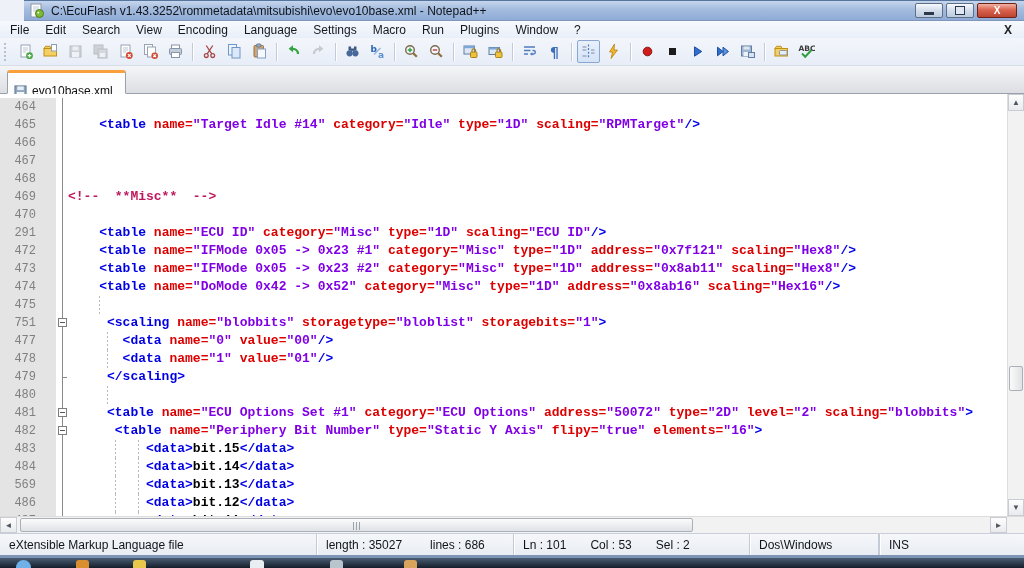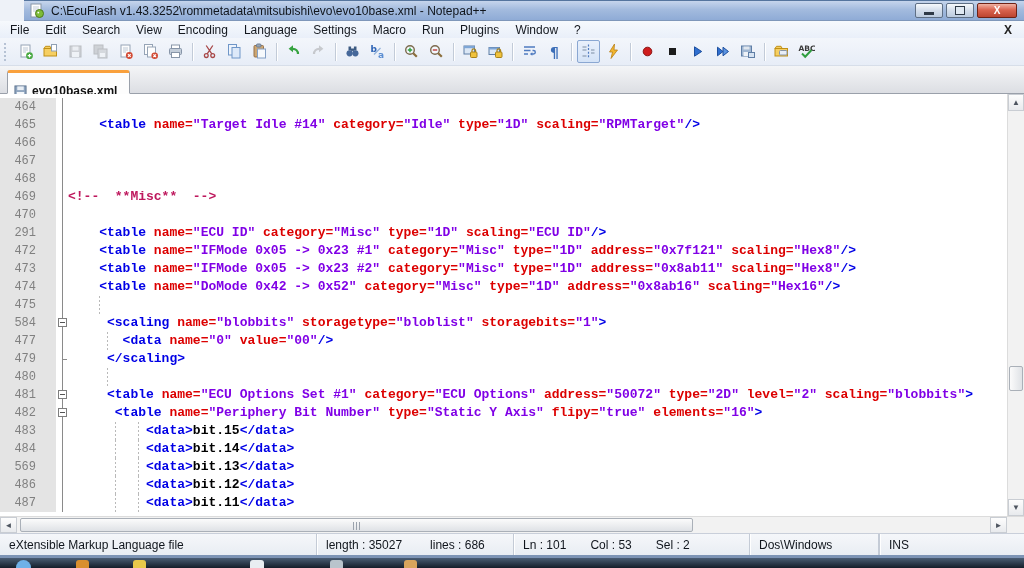--- a/index.html
+++ b/index.html
@@ -22,21 +22,21 @@
   .menu-close{margin-left:auto;margin-right:12px;font-weight:bold;font-size:12px;color:#222;}
 
   .toolbar{height:28px;background:linear-gradient(#f3f6fb,#e7edf7);display:flex;align-items:center;padding-left:3px;border-bottom:1px solid #d7dee9;box-sizing:border-box;}
   .grip{width:3px;height:18px;border-left:2px dotted #b6c2d4;margin:0 4px 0 1px;}
   .tbi{width:23px;height:23px;display:flex;align-items:center;justify-content:center;margin:0 1px;border-radius:2px;box-sizing:border-box;}
   .tbi.disabled{opacity:.42;filter:grayscale(.9);}
   .tbi.pressed{border:1px solid #8aa7d2;background:linear-gradient(#e9f0fb,#d4e3f7);}
   .tsep{width:1px;height:18px;background:#c2cbd8;box-shadow:1px 0 0 #fff;margin:0 4px;}
 
   .tabbar{height:28px;background:linear-gradient(#f4f5f7,#dcdee3);border-bottom:1px solid #9aa0aa;display:flex;align-items:flex-end;padding-left:7px;box-sizing:border-box;}
-  .tab{height:24px;background:#fdfdfd;border:1px solid #9aa0aa;border-bottom:1px solid #fdfdfd;border-top:3px solid #f9a03c;border-radius:3px 3px 0 0;display:flex;align-items:center;padding:16px 12px 0 6px;font-size:12px;gap:5px;margin-bottom:-1px;box-sizing:border-box;color:#111;font-weight:bold;}
+  .tab{height:24px;background:#fdfdfd;border:1px solid #9aa0aa;border-bottom:1px solid #fdfdfd;border-top:3px solid #f9a03c;border-radius:3px 3px 0 0;display:flex;align-items:center;padding:16px 12px 0 6px;font-size:12px;gap:5px;margin-bottom:-1px;box-sizing:border-box;color:#111;}
 
   
   .editor{position:relative;height:422px;background:#fff;overflow:hidden;}
   .code-pane{position:absolute;left:0;top:0;right:17px;bottom:0;overflow:hidden;padding-top:4px;}
   .cl{position:relative;height:18px;display:flex;}
   .ln{width:36px;text-align:right;padding-right:6px;background:#e4e4e4;color:#808080;font:12px "Liberation Mono","DejaVu Sans Mono",monospace;line-height:18px;flex:none;box-sizing:content-box;}
   .bm{width:14px;background:#e4e4e4;flex:none;}
   .fold{width:12px;position:relative;flex:none;background:#fff;}
   .fold.has-line::before{content:"";position:absolute;left:6px;top:0;bottom:0;width:1px;background:#8a8a8a;}
   .fold .fbox{position:absolute;left:2px;top:4px;width:9px;height:9px;background:#fff;border:1px solid #7e7e7e;box-sizing:border-box;}
@@ -407,32 +407,39 @@
             <span class="code">    <span class="c-t">&lt;table </span><span class="c-a">name=</span><span class="c-v">"DoMode 0x42 -&gt; 0x52"</span><span class="c-a"> category=</span><span class="c-v">"Misc"</span><span class="c-a"> type=</span><span class="c-v">"1D"</span><span class="c-a"> address=</span><span class="c-v">"0x8ab16"</span><span class="c-a"> scaling=</span><span class="c-v">"Hex16"</span><span class="c-t">/&gt;</span></span>
           </div>
           <div class="cl">
             <span class="ln">475</span>
             <span class="bm"></span>
             <span class="fold has-line"></span>
             <span class="code"></span>
             <span class="guide" style="left: 99.2px;"></span>
           </div>
           <div class="cl">
-            <span class="ln">584</span>
+            <span class="ln">751</span>
             <span class="bm"></span>
             <span class="fold has-line">
               <span class="fbox"></span>
             </span>
             <span class="code">     <span class="c-t">&lt;scaling </span><span class="c-a">name=</span><span class="c-v">"blobbits"</span><span class="c-a"> storagetype=</span><span class="c-v">"bloblist"</span><span class="c-a"> storagebits=</span><span class="c-v">"1"</span><span class="c-t">&gt;</span></span>
           </div>
           <div class="cl">
             <span class="ln">477</span>
             <span class="bm"></span>
             <span class="fold has-line"></span>
             <span class="code">       <span class="c-t">&lt;data </span><span class="c-a">name=</span><span class="c-v">"0"</span><span class="c-a"> value=</span><span class="c-v">"00"</span><span class="c-t">/&gt;</span></span>
+            <span class="guide" style="left: 107px;"></span>
+          </div>
+          <div class="cl">
+            <span class="ln">478</span>
+            <span class="bm"></span>
+            <span class="fold has-line"></span>
+            <span class="code">       <span class="c-t">&lt;data </span><span class="c-a">name=</span><span class="c-v">"1"</span><span class="c-a"> value=</span><span class="c-v">"01"</span><span class="c-t">/&gt;</span></span>
             <span class="guide" style="left: 107px;"></span>
           </div>
           <div class="cl">
             <span class="ln">479</span>
             <span class="bm"></span>
             <span class="fold has-line fend"></span>
             <span class="code">     <span class="c-t">&lt;/scaling&gt;</span></span>
           </div>
           <div class="cl">
             <span class="ln">480</span>

